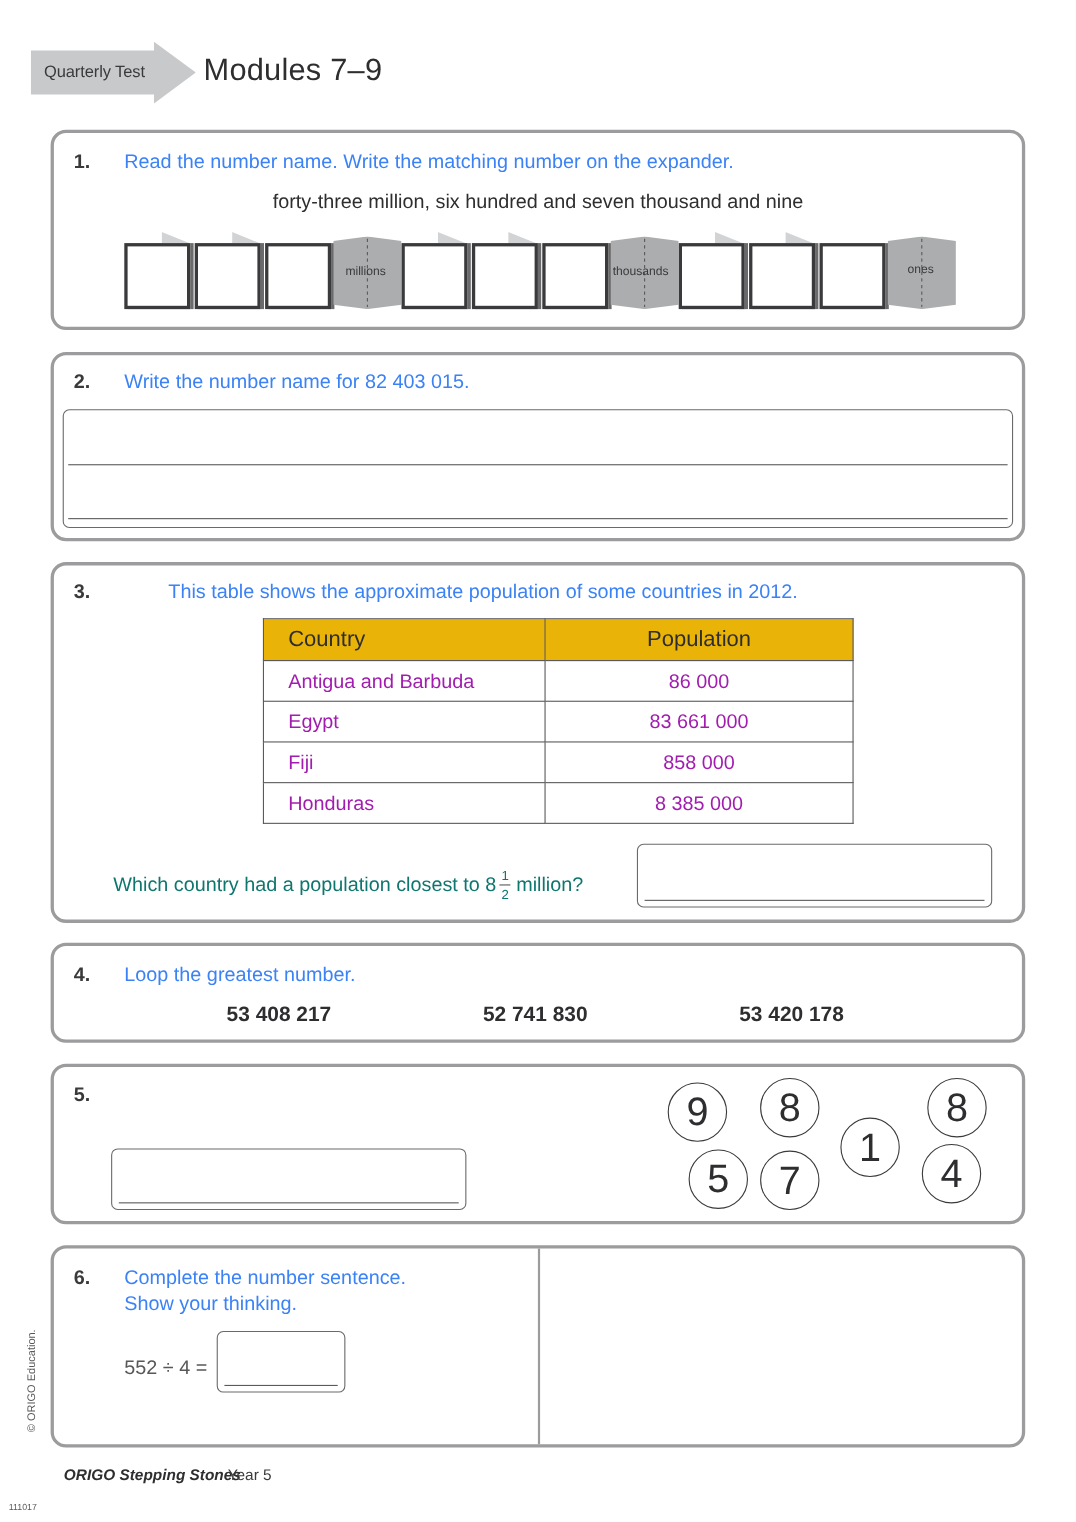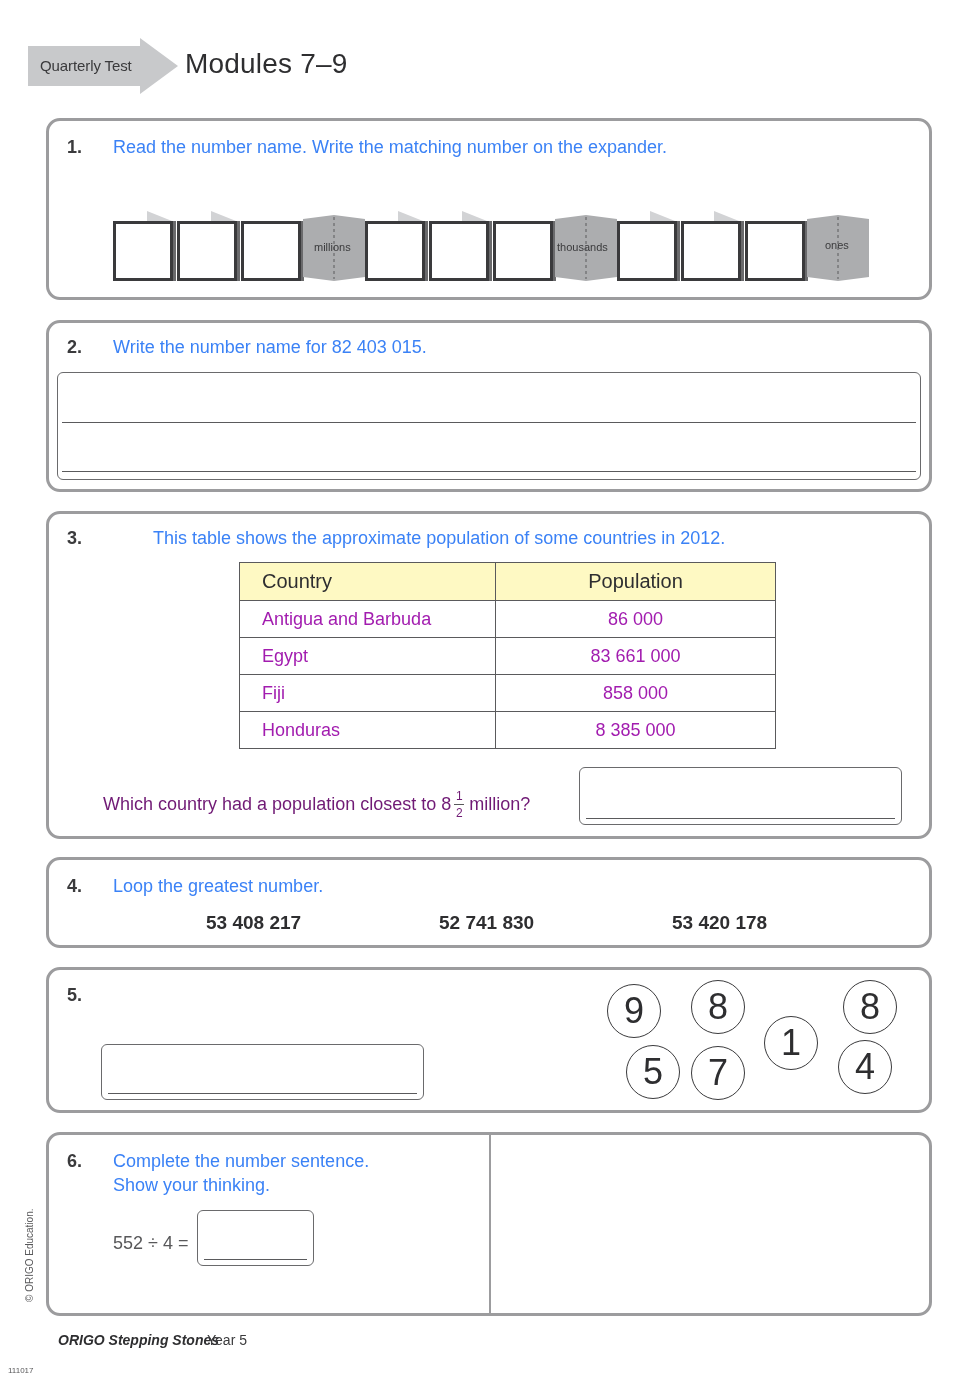--- a/index.html
+++ b/index.html
@@ -34,26 +34,26 @@
   #q2 .qtext { top: 12px; }
   .q2-box { position: absolute; left: 8px; right: 8px; top: 49px; height: 108px; border: 1.5px solid #6a6a6c; border-radius: 6px; }
   .q2-line1 { position: absolute; left: 4px; right: 4px; top: 49px; height: 0; border-top: 1.5px solid #5a5a5c; }
   .q2-line2 { position: absolute; left: 4px; right: 4px; top: 98px; height: 0; border-top: 1.5px solid #5a5a5c; }
 
   
   #q3 { top: 511px; height: 328px; }
   #q3 .qnum { top: 14px; }
   #q3 .qtext { top: 12px; margin-left: 40px; }
   .pop-table { position: absolute; left: 190px; top: 48px; border-collapse: collapse; width: 537px; }
-  .pop-table th { background: #fef9c3; color: #2e2e30; font-size: 20px; font-weight: 500; height: 38px; border: 1.5px solid #5a5a5c; }
+  .pop-table th { background: #eab308; color: #2e2e30; font-size: 20px; font-weight: 500; height: 38px; border: 1.5px solid #5a5a5c; }
   .pop-table th.c1 { text-align: left; padding-left: 22px; width: 256px; }
   .pop-table td { height: 37px; border: 1.5px solid #5a5a5c; font-size: 18px; color: #a21caf; }
   .pop-table td.c1 { padding-left: 22px; }
   .pop-table td.c2 { text-align: center; }
-  .q3-question { position: absolute; left: 54px; top: 276px; font-size: 18px; color: #701a75; display: flex; align-items: center; }
+  .q3-question { position: absolute; left: 54px; top: 276px; font-size: 18px; color: #0f766e; display: flex; align-items: center; }
   .frac { display: inline-flex; flex-direction: column; align-items: center; font-size: 12px; margin: 0 5px 0 3px; line-height: 12px; }
   .frac .bar { width: 10px; border-top: 1px solid #58585a; margin: 2px 0; }
   .q3-answer { position: absolute; left: 530px; top: 253px; width: 323px; height: 58px; border: 1.5px solid #6a6a6c; border-radius: 6px; }
   .ans-line { position: absolute; left: 6px; right: 6px; bottom: 5px; border-top: 1.5px solid #5a5a5c; }
 
   
   #q4 { top: 857px; height: 91px; }
   #q4 .qnum { top: 16px; }
   #q4 .qtext { top: 14px; }
   .q4-num { position: absolute; top: 52px; font-size: 19px; font-weight: 600; color: #2e2e30; }
@@ -86,20 +86,21 @@
   <svg width="150" height="56" viewBox="0 0 150 56">
     <polygon points="0,8 112,8 112,0 150,28 112,56 112,48 0,48" fill="#c8c9cb"></polygon>
   </svg>
   <span class="hdr-arrow-label">Quarterly Test</span>
 </div>
 <div class="hdr-title">Modules 7–9</div>
 
 <div class="panel" id="q1">
   <span class="qnum">1.</span>
   <span class="qtext">Read the number name. Write the matching number on the expander.</span>
+  <div class="q1-name">forty-three million, six hundred and seven thousand and nine</div>
   <div class="expander">
 
     <svg class="exp-tab" style="left:34px;top:0;width:30px;height:12px;position:absolute;">
         <polygon points="0,0 0,12 30,12" fill="#d2d3d5"></polygon>
       </svg>
     <svg class="exp-tab" style="left:98px;top:0;width:30px;height:12px;position:absolute;">
         <polygon points="0,0 0,12 30,12" fill="#d2d3d5"></polygon>
       </svg>
     <div class="exp-box" style="left:0;"></div>
     <div class="exp-box" style="left:64px;"></div>

